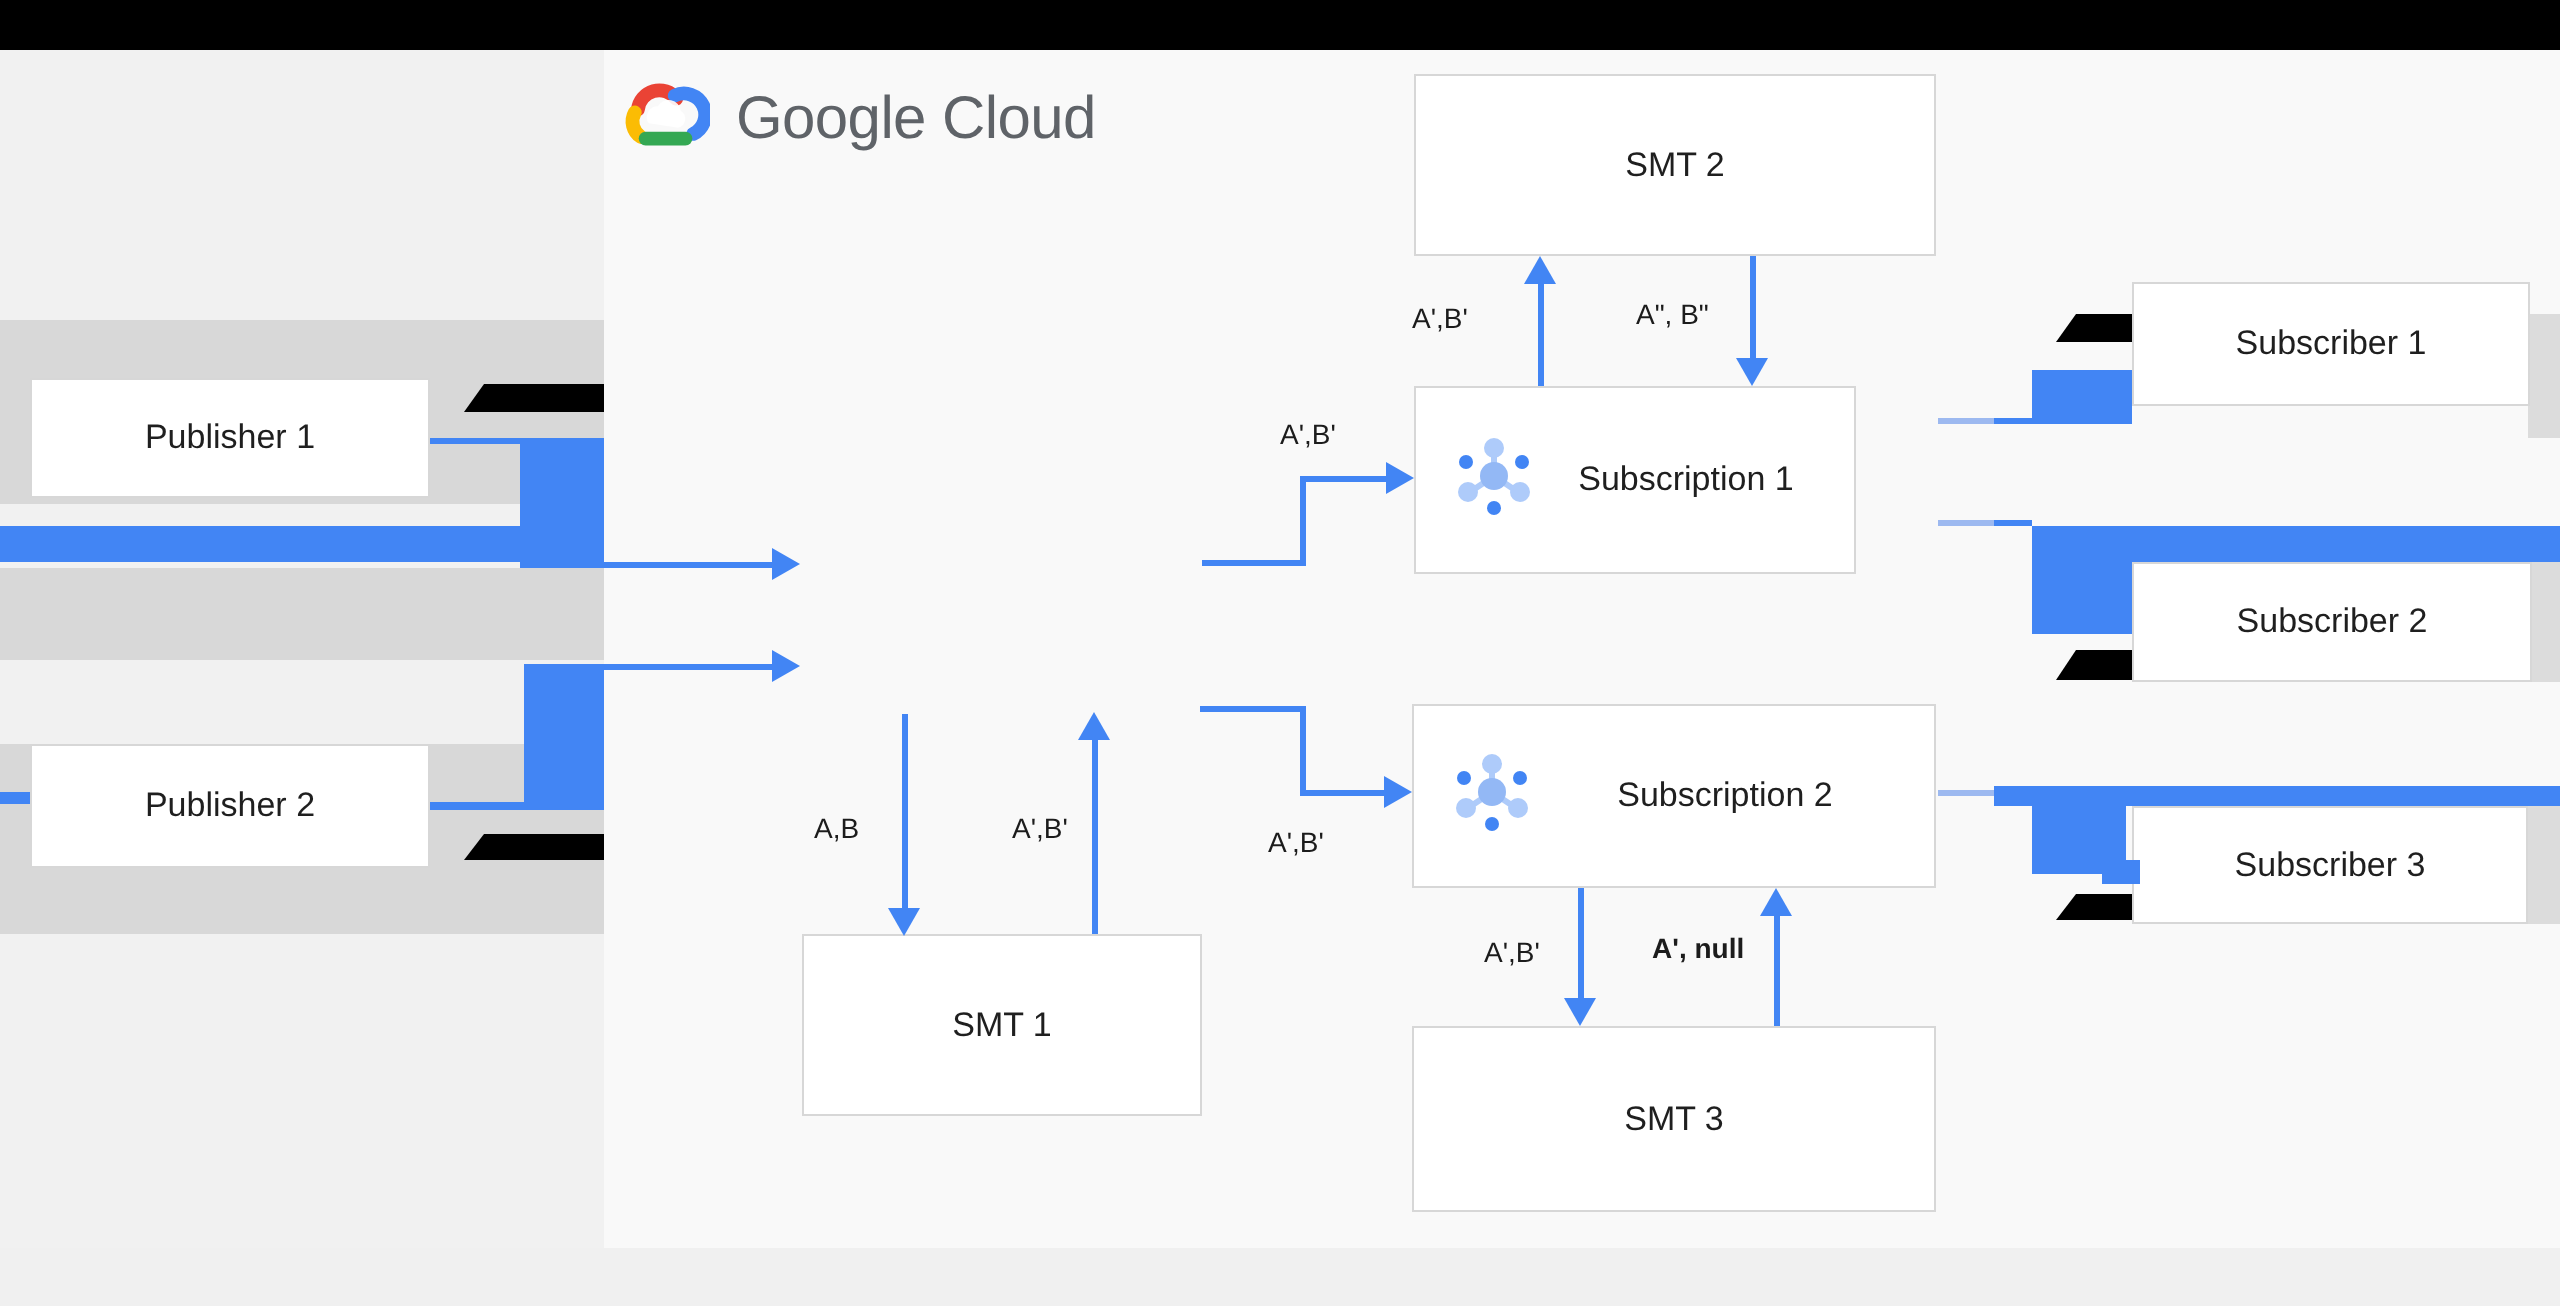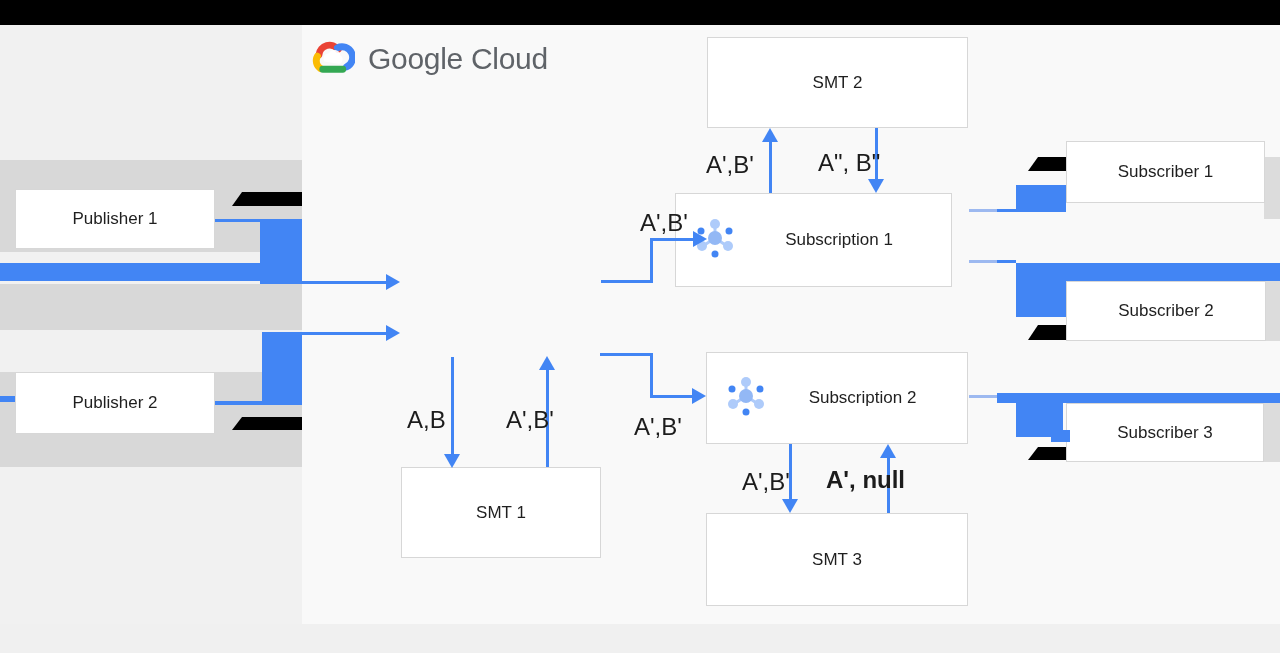--- a/index.html
+++ b/index.html
@@ -33,21 +33,21 @@
   .box.iconbox .icon{flex:0 0 auto;margin-left:17px;}
   .box.iconbox .lbl{flex:1 1 auto;text-align:center;padding-right:10px;}
   
   .hline,.vline{background:#4285f4;}
   .hline{height:3px;}
   .vline{width:3px;}
   .ah-right{width:0;height:0;border-left:14px solid #4285f4;border-top:8px solid transparent;border-bottom:8px solid transparent;}
   .ah-up{width:0;height:0;border-bottom:14px solid #4285f4;border-left:8px solid transparent;border-right:8px solid transparent;}
   .ah-down{width:0;height:0;border-top:14px solid #4285f4;border-left:8px solid transparent;border-right:8px solid transparent;}
   
-  .note{font-size:24px;color:#1c1c1c;white-space:nowrap;}
+  .note{font-size:14px;color:#1c1c1c;white-space:nowrap;}
   
   .gc-logo{display:flex;align-items:center;}
   .gc-logo .wordmark{font-size:30px;color:#5f6368;letter-spacing:-0.3px;margin-left:13px;white-space:nowrap;}
 </style>
 </head>
 <body>
 
 <div class="stage">
 
   <div class="abs topbar"></div>
@@ -98,21 +98,21 @@
   <div class="abs box" style="left:401px;top:467px;width:200px;height:91px;">
     <span class="lbl">SMT 1</span>
   </div>
   <div class="abs box" style="left:707px;top:37px;width:261px;height:91px;text-align:right;">
     <span class="lbl">SMT 2</span>
   </div>
   <div class="abs box" style="left:706px;top:513px;width:262px;height:93px;">
     <span class="lbl">SMT 3</span>
   </div>
 
-  <div class="abs box iconbox" style="left:675px;top:193px;width:277px;height:94px;">
+  <div class="abs box iconbox" style="left:707px;top:193px;width:221px;height:94px;">
     <span class="icon">
       <svg width="44" height="44" viewBox="0 0 44 44">
         <g stroke="#aecbfa" stroke-width="3">
           <line x1="22" y1="22" x2="22" y2="9"></line>
           <line x1="22" y1="22" x2="10" y2="30"></line>
           <line x1="22" y1="22" x2="34" y2="30"></line>
         </g>
         <circle cx="22" cy="22" r="7" fill="#93b8f5"></circle>
         <circle cx="22" cy="8" r="5" fill="#aecbfa"></circle>
         <circle cx="9" cy="30" r="5" fill="#aecbfa"></circle>

